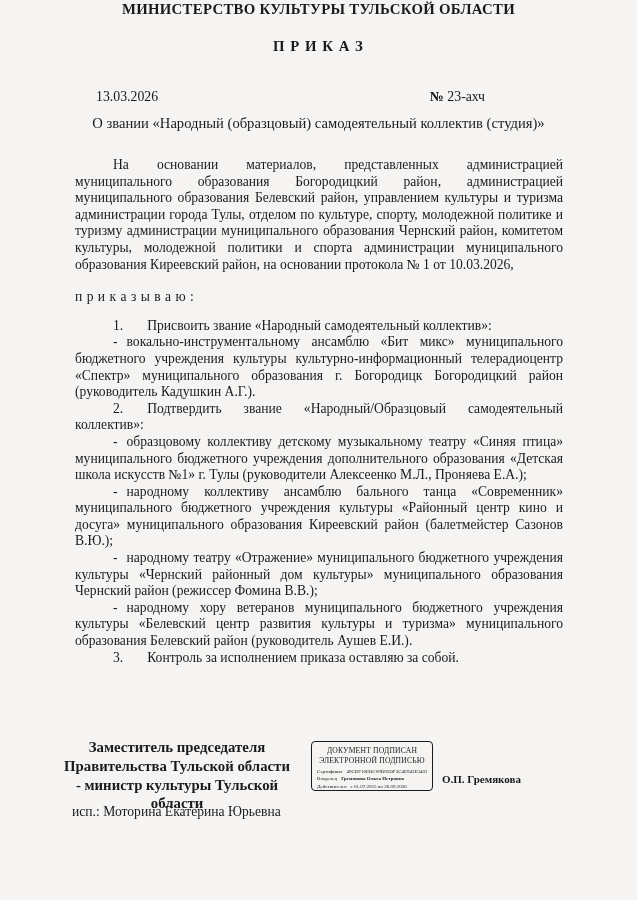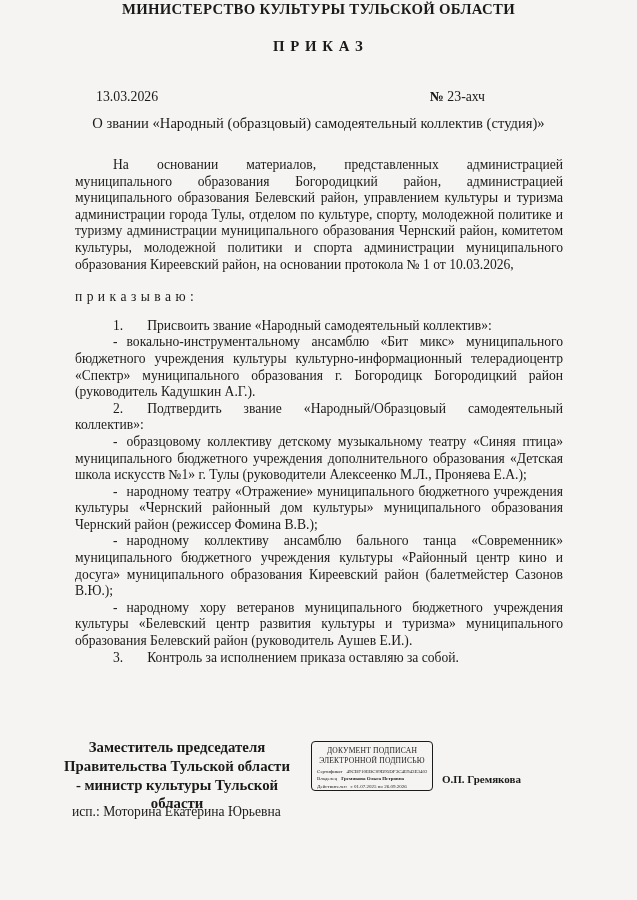--- a/index.html
+++ b/index.html
@@ -133,22 +133,22 @@
 
   <div class="content">
     <p class="para p-intro">На основании материалов, представленных администрацией муниципального образования Богородицкий район, администрацией муниципального образования Белевский район, управлением культуры и туризма администрации города Тулы, отделом по культуре, спорту, молодежной политике и туризму администрации муниципального образования Чернский район, комитетом культуры, молодежной политики и спорта администрации муниципального образования Киреевский район, на основании протокола № 1 от 10.03.2026,</p>
     <p class="para p-order">п р и к а з ы в а ю :</p>
 
     <div class="items">
       <p class="para"><span>1.</span><span class="gap gap-num"></span><span>Присвоить звание «Народный самодеятельный коллектив»:</span></p>
       <p class="para"><span>-</span><span class="gap gap-dash"></span><span>вокально-инструментальному ансамблю «Бит микс» муниципального бюджетного учреждения культуры культурно-информационный телерадиоцентр «Спектр» муниципального образования г. Богородицк Богородицкий район (руководитель Кадушкин А.Г.).</span></p>
       <p class="para"><span>2.</span><span class="gap gap-num"></span><span>Подтвердить звание «Народный/Образцовый самодеятельный коллектив»:</span></p>
       <p class="para"><span>-</span><span class="gap gap-dash"></span><span>образцовому коллективу детскому музыкальному театру «Синяя птица» муниципального бюджетного учреждения дополнительного образования «Детская школа искусств №1» г. Тулы (руководители Алексеенко М.Л., Проняева Е.А.);</span></p>
+      <p class="para"><span>-</span><span class="gap gap-dash"></span><span>народному коллективу ансамблю бального танца «Современник» муниципального бюджетного учреждения культуры «Районный центр кино и досуга» муниципального образования Киреевский район (балетмейстер Сазонов В.Ю.);</span></p>
       <p class="para"><span>-</span><span class="gap gap-dash"></span><span>народному театру «Отражение» муниципального бюджетного учреждения культуры «Чернский районный дом культуры» муниципального образования Чернский район (режиссер Фомина В.В.);</span></p>
-      <p class="para"><span>-</span><span class="gap gap-dash"></span><span>народному коллективу ансамблю бального танца «Современник» муниципального бюджетного учреждения культуры «Районный центр кино и досуга» муниципального образования Киреевский район (балетмейстер Сазонов В.Ю.);</span></p>
       <p class="para"><span>-</span><span class="gap gap-dash"></span><span>народному хору ветеранов муниципального бюджетного учреждения культуры «Белевский центр развития культуры и туризма» муниципального образования Белевский район (руководитель Аушев Е.И.).</span></p>
       <p class="para"><span>3.</span><span class="gap gap-num"></span><span>Контроль за исполнением приказа оставляю за собой.</span></p>
     </div>
   </div>
 
   <div class="sig-position">Заместитель председателя Правительства Тульской области - министр культуры Тульской области</div>
 
   <div class="stamp">
     <div class="stamp-title">ДОКУМЕНТ ПОДПИСАН</div>
     <div class="stamp-title">ЭЛЕКТРОННОЙ ПОДПИСЬЮ</div>

